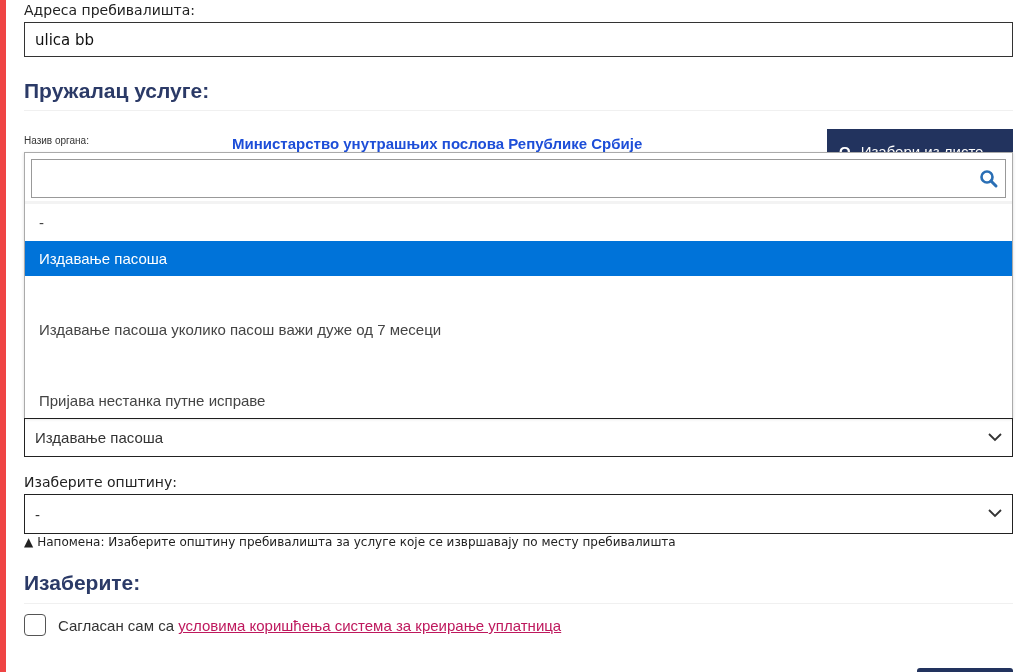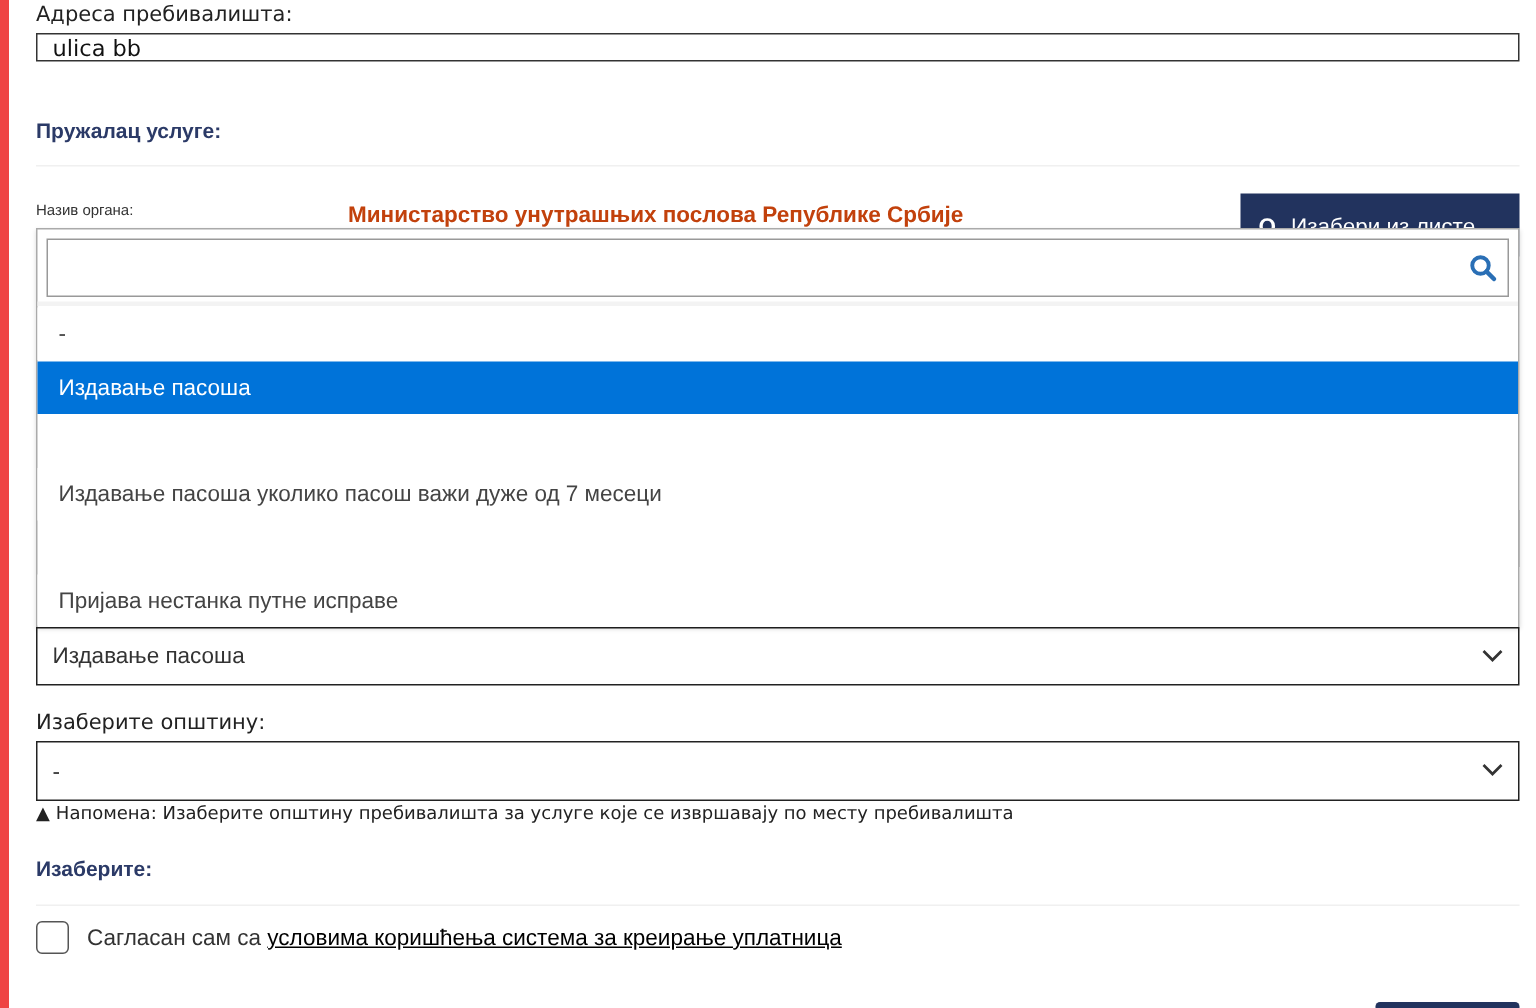--- a/index.html
+++ b/index.html
@@ -27,40 +27,40 @@
       font-family: "DejaVu Sans", sans-serif;
       font-size: 15px;
       color: #111;
       padding: 0 10px;
       display: flex; align-items: center;
     }
     .section-title {
       position: absolute;
       font-family: "Liberation Sans", sans-serif;
       font-weight: bold;
-      font-size: 14px;
+      font-size: 21px;
       color: #2b3a67;
     }
     .divider {
       position: absolute;
       height: 1px;
       background: #f0f0f0;
     }
     .organ-label {
       position: absolute;
       font-family: "Liberation Sans", sans-serif;
       font-size: 10px;
       color: #333;
     }
     .organ-value {
       position: absolute;
       font-family: "Liberation Sans", sans-serif;
       font-weight: bold;
       font-size: 15px;
-      color: #c2410c;
+      color: #1d4ed8;
     }
     .pick-button {
       position: absolute;
       background: #22335e;
       color: #fff;
       font-family: "Liberation Sans", sans-serif;
       font-size: 15px;
       display: flex; align-items: flex-start;
       padding: 14px 12px 0 12px;
       overflow: hidden;
@@ -141,37 +141,37 @@
       border-radius: 4px;
       background: #fff;
     }
     .consent-text {
       position: absolute;
       font-family: "Liberation Sans", sans-serif;
       font-size: 15px;
       color: #333;
     }
     .consent-text a {
-      color: #000000;
+      color: #be185d;
       text-decoration: underline;
     }
     .bottom-btn {
       position: absolute;
       left: 911px; top: 668px; width: 96px; height: 10px;
       background: #22335e;
       border-radius: 3px 3px 0 0;
     }
   </style>
 </head>
 <body>
 
 <div class="page">
 
   <div class="label" style="left:18px; top:2px;">Адреса пребивалишта:</div>
-  <div class="text-input" style="left:18px; top:22px; width:989px; height:19px;text-align:right;">
+  <div class="text-input" style="left:18px; top:22px; width:989px; height:35px;text-align:right;">
     <span>ulica bb</span>
   </div>
 
   <div class="section-title" style="left:18px; top:79px;">Пружалац услуге:</div>
   <div class="divider" style="left:18px; top:110px; width:989px;"></div>
 
   <div class="organ-label" style="left:18px; top:135px;">Назив органа:</div>
   <div class="organ-value" style="left:226px; top:135px;">Министарство унутрашњих послова Републике Србије</div>
 
   <div class="pick-button" style="left:821px; top:129px; width:186px; height:42px;">

